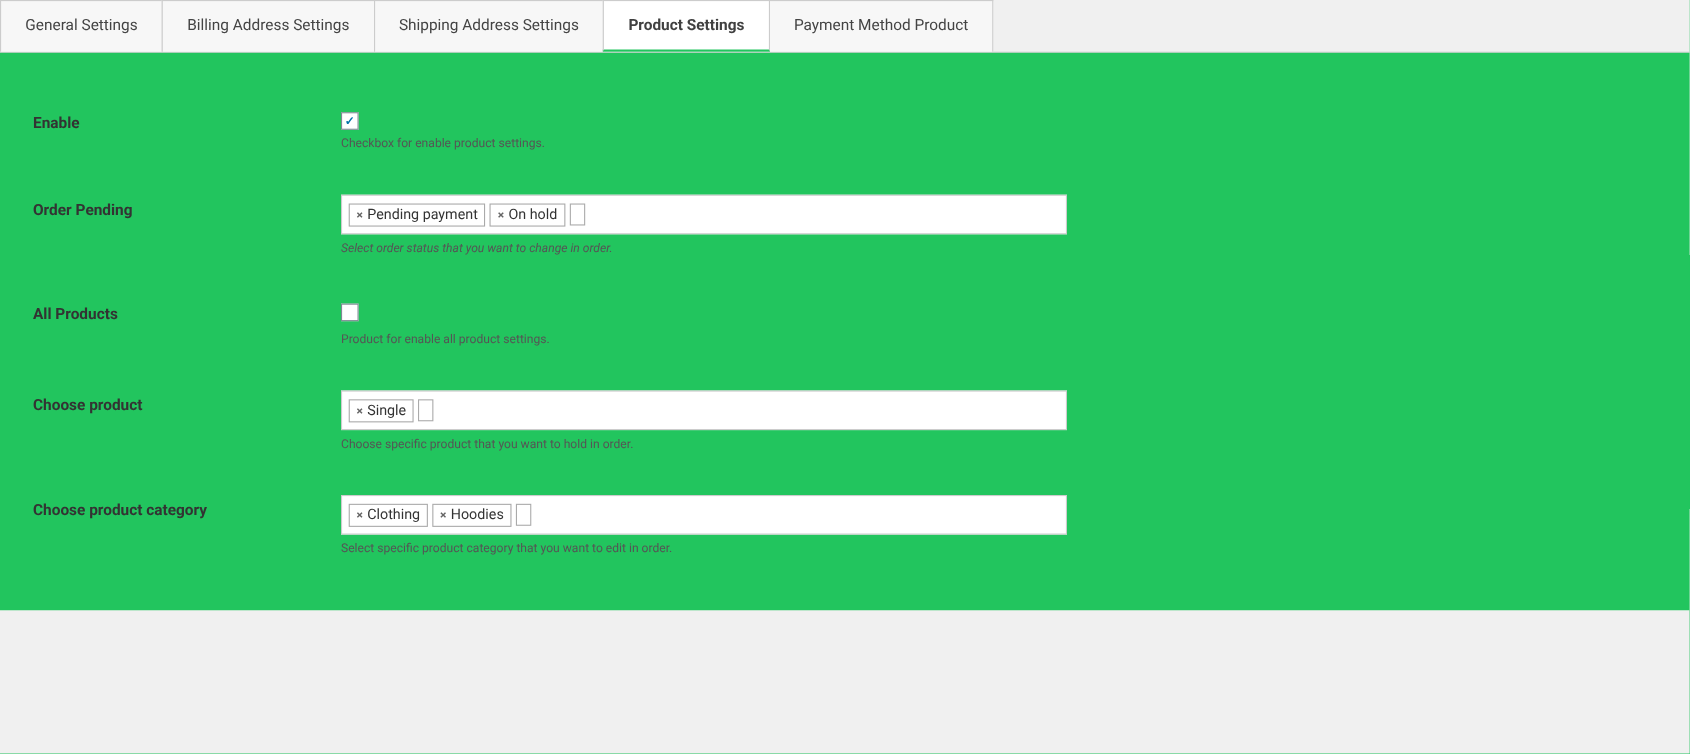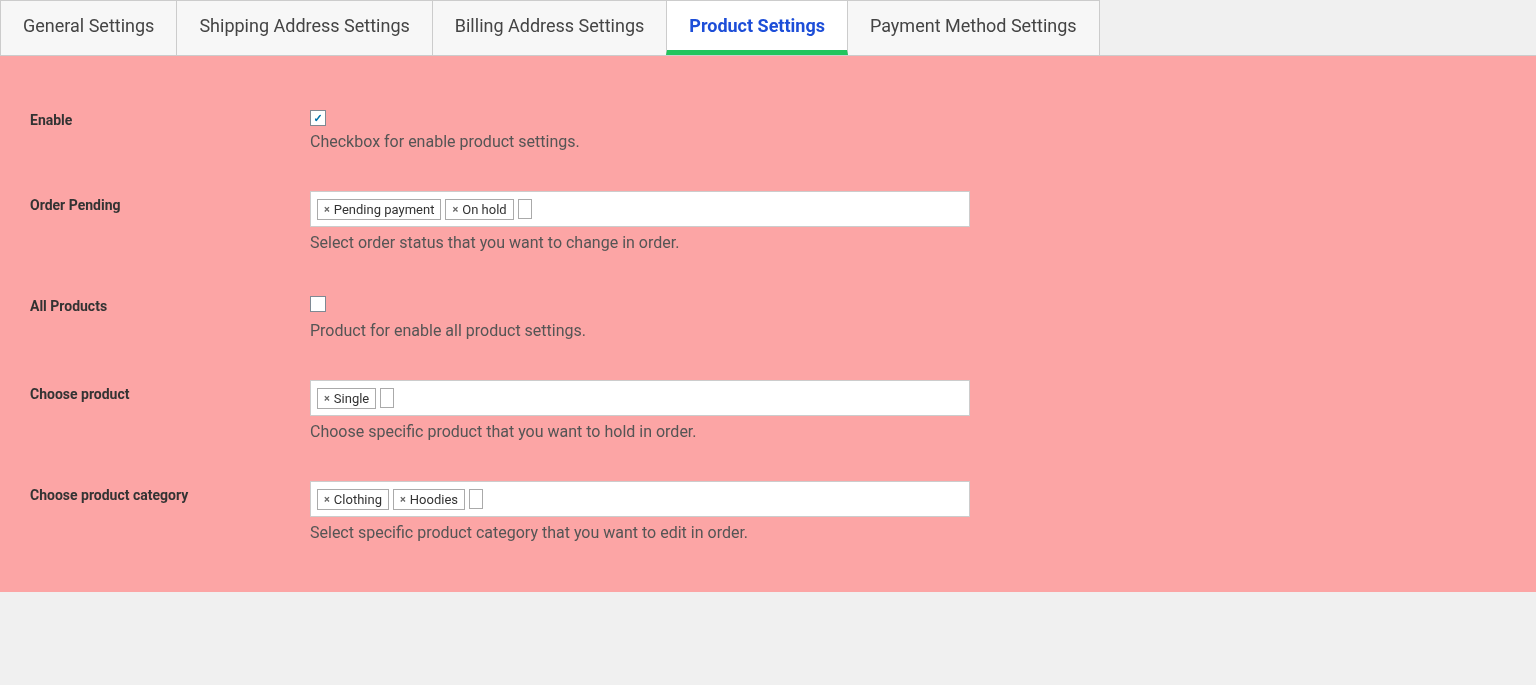--- a/index.html
+++ b/index.html
@@ -15,38 +15,38 @@
       display: flex;
       background: #f0f0f0;
       border-bottom: 1px solid #ccc;
     }
     .tab {
       padding: 14px 22px;
       border: 1px solid #ccc;
       border-bottom: none;
       background: #f7f7f7;
       cursor: pointer;
-      font-size: 18px;
+      font-size: 14px;
       color: #444;
       white-space: nowrap;
       margin-right: -1px;
     }
     .tab:first-child { margin-left: 0; }
     .tab.active {
       background: #fff;
       font-weight: 700;
-      color: #1d4ed8;
-      border-bottom: 5px solid #22c55e;
+      color: #404040;
+      border-bottom: 2px solid #22c55e;
       position: relative;
       z-index: 1;
     }
 
     
     .content {
-      background: #fca5a5;
+      background: #22c55e;
       padding: 30px 30px 30px 30px;
     }
 
     .settings-row {
       display: flex;
       align-items: flex-start;
       padding: 20px 0;
     }
 
     .settings-label {
@@ -56,26 +56,27 @@
       font-size: 14px;
       padding-top: 6px;
       padding-right: 20px;
     }
 
     .settings-value {
       flex: 1;
     }
 
     .settings-desc {
-      font-size: 16px;
+      font-size: 11px;
       color: #555;
       margin-top: 6px;
     }
 
     .settings-desc.italic {
+      font-style: italic;
     }
 
     
     .checkbox-custom {
       width: 16px;
       height: 16px;
       border: 1px solid #7e8993;
       background: #fff;
       display: inline-flex;
       align-items: center;
@@ -140,30 +141,30 @@
     }
   </style>
 </head>
 <body>
 
 <div class="tabs">
   <div class="tab">
     <span>General Settings</span>
   </div>
   <div class="tab">
+    <span>Billing Address Settings</span>
+  </div>
+  <div class="tab">
     <span>Shipping Address Settings</span>
-  </div>
-  <div class="tab">
-    <span>Billing Address Settings</span>
   </div>
   <div class="tab active">
     <span>Product Settings</span>
   </div>
   <div class="tab">
-    <span>Payment Method Settings</span>
+    <span>Payment Method Product</span>
   </div>
 </div>
 
 <div class="content">
 
   <div class="settings-row">
     <div class="settings-label">
       <span>Enable</span>
     </div>
     <div class="settings-value">

